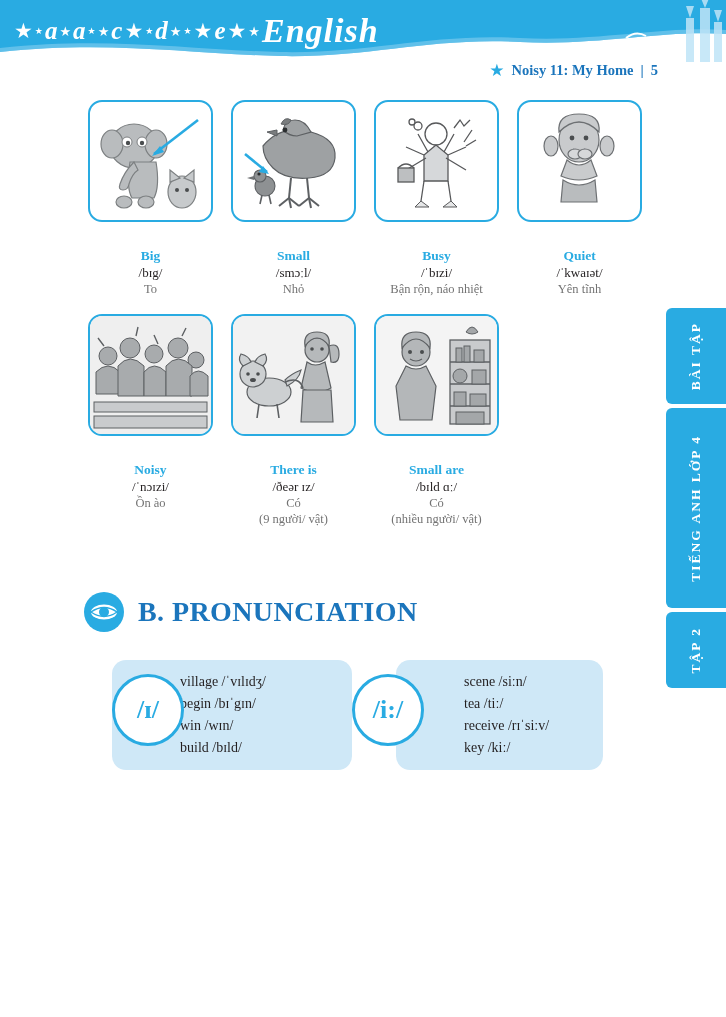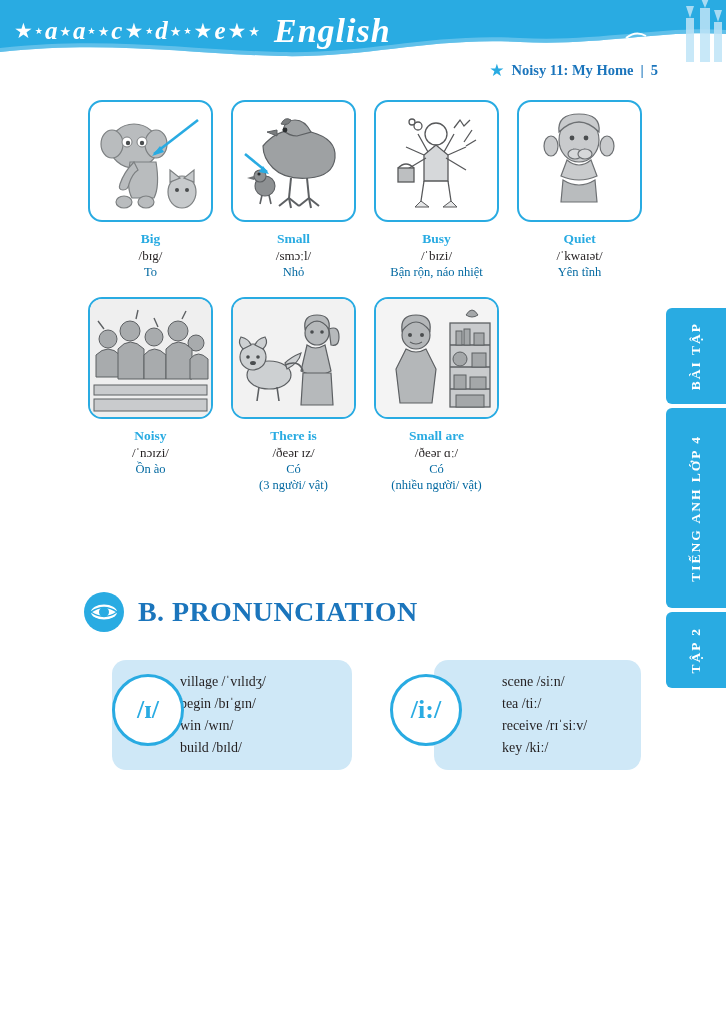--- a/index.html
+++ b/index.html
@@ -49,21 +49,21 @@
   }
   .star.sm { font-size: 13px; }
   .star.xs { font-size: 9px; }
   .english-word {
     color: #ffffff;
     font-family: "Liberation Serif", serif;
     font-style: italic;
     font-weight: bold;
     font-size: 34px;
     letter-spacing: 1px;
-    margin-left: 12px;
+    margin-left: 0;
   }
 
   
   .unit-line {
     position: absolute;
     top: 62px;
     right: 68px;
     display: flex;
     align-items: center;
     gap: 7px;
@@ -133,31 +133,31 @@
     overflow: hidden;
     position: relative;
   }
   .pic-frame svg { display: block; }
   .voc-word {
     text-align: center;
     color: #29abe2;
     font-family: "Liberation Serif", serif;
     font-weight: bold;
     font-size: 13.5px;
-    margin-top: 9px;
+    margin-top: 26px;
   }
   .voc-ipa {
     text-align: center;
     color: #231f20;
     font-size: 13px;
     margin-top: 1px;
   }
   .voc-vn {
     text-align: center;
-    color: #0369a1;
+    color: #737373;
     font-size: 12.5px;
     margin-top: 1px;
     line-height: 1.25;
   }
   .voc-row-2 { margin-top: 16px; }
 
   
   .sec-b {
     position: absolute;
     left: 84px;
@@ -183,21 +183,20 @@
     font-size: 28px;
     letter-spacing: 0.4px;
   }
 
   
   .pron-wrap {
     position: absolute;
     left: 112px;
     top: 660px;
     display: flex;
-    gap: 38px;
   }
   .pron-group {
     position: relative;
     display: flex;
     align-items: center;
   }
   .pron-bubble {
     background: #cfe8f7;
     border-radius: 14px;
     padding: 14px 18px 14px 68px;
@@ -498,21 +497,21 @@
           <g stroke="#5d6063" stroke-width="1.6" fill="none">
             <line x1="26" y1="88" x2="24" y2="102"></line>
               <line x1="44" y1="88" x2="46" y2="102"></line>
             <path d="M52,66 q14,-6 18,6"></path>
           </g>
         </svg>
       </div>
       <div class="voc-word">There is</div>
       <div class="voc-ipa">/ðeər ɪz/</div>
       <div class="voc-vn">Có</div>
-      <div class="voc-vn">(3 người/ vật)</div>
+      <div class="voc-vn">(9 người/ vật)</div>
     </div>
 
     <div class="voc-cell">
       <div class="pic-frame">
         <svg width="121" height="118" viewBox="0 0 121 118">
           <rect x="0" y="0" width="121" height="118" fill="#f4f4f4"></rect>
           <g fill="#b4b7b9" stroke="#5d6063" stroke-width="1.2">
             <circle cx="40" cy="36" r="14"></circle>
             <path d="M26,32 q14,-18 28,0 q2,-16 -14,-16 q-16,0 -14,16z"></path>
             <path d="M30,50 l-10,20 l4,34 h32 l4,-34 l-10,-20 q-10,6 -20,0z"></path>
@@ -537,21 +536,21 @@
             <circle cx="84" cy="60" r="7"></circle>
               <rect x="96" y="54" width="14" height="14"></rect>
             <rect x="78" y="76" width="12" height="14"></rect>
               <rect x="94" y="78" width="16" height="12"></rect>
             <rect x="80" y="96" width="28" height="12"></rect>
           </g>
           <path d="M90,16 q6,-10 12,0 q-6,4 -12,0z" fill="#a4a7a9" stroke="#5d6063" stroke-width="1"></path>
         </svg>
       </div>
       <div class="voc-word">Small are</div>
-      <div class="voc-ipa">/ðeər ɑː/</div>
+      <div class="voc-ipa">/bɪld ɑː/</div>
       <div class="voc-vn">Có</div>
       <div class="voc-vn">(nhiều người/ vật)</div>
     </div>
   </div>
 </div>
 
 <div class="sec-b">
   <div class="sec-icon">
     <svg width="34" height="34" viewBox="0 0 34 34">
       <ellipse cx="17" cy="17" rx="13" ry="7.5" fill="#ffffff"></ellipse>

